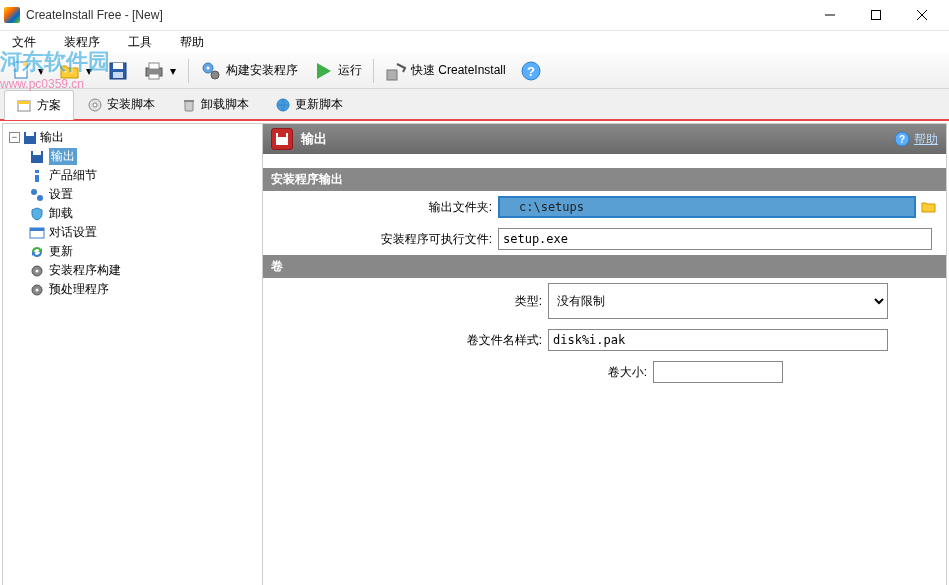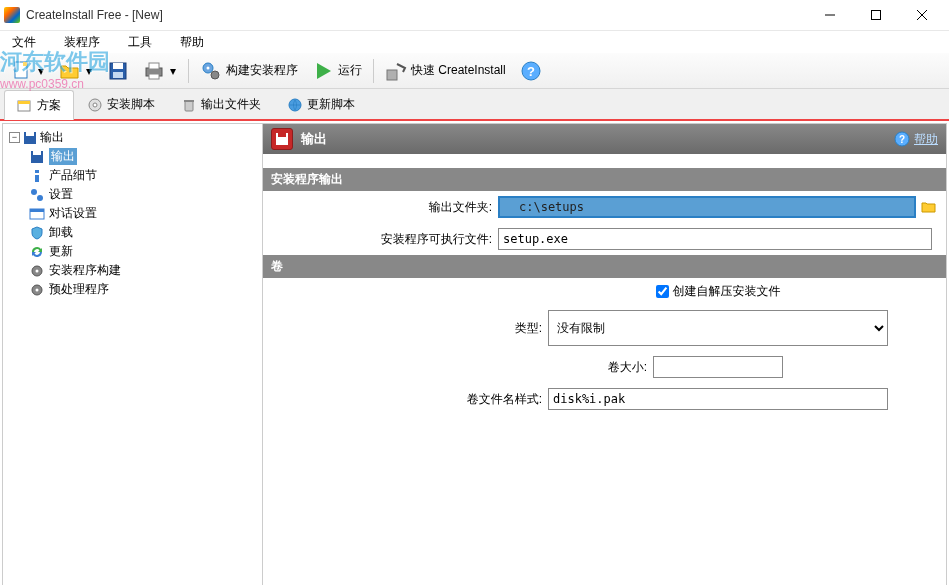--- a/index.html
+++ b/index.html
@@ -189,21 +189,21 @@
       </span>
     <span>安装脚本</span>
   </div>
   <div class="tab">
     <span class="tab-icon">
         <svg width="16" height="16">
           <path d="M4 4h8v9a1 1 0 0 1-1 1H5a1 1 0 0 1-1-1z" fill="#ccc" stroke="#888"></path>
           <rect x="3" y="3" width="10" height="2" fill="#888"></rect>
         </svg>
       </span>
-    <span>输出文件夹</span>
+    <span>卸载脚本</span>
   </div>
   <div class="tab">
     <span class="tab-icon">
         <svg width="16" height="16">
           <circle cx="8" cy="8" r="6" fill="#4a9de0" stroke="#2a7fc4"></circle>
           <path d="M3 8h10M8 3c2 3 2 7 0 10M8 3c-2 3-2 7 0 10" fill="none" stroke="#2a7fc4" stroke-width="0.7"></path>
         </svg>
       </span>
     <span>更新脚本</span>
   </div>
@@ -245,33 +245,33 @@
           <svg width="16" height="16">
             <circle cx="5" cy="5" r="3" fill="#3a7fd4"></circle>
             <circle cx="11" cy="11" r="3" fill="#3a7fd4"></circle>
           </svg>
         </span>
       <span class="ti-label">设置</span>
     </div>
     <div class="tree-item">
       <span class="ti-icon">
           <svg width="16" height="16">
+            <path d="M8 2l5 2v4c0 3-2 5-5 6-3-1-5-3-5-6V4z" fill="#5ab0e0" stroke="#2a7fc4"></path>
+          </svg>
+        </span>
+      <span class="ti-label">卸载</span>
+    </div>
+    <div class="tree-item">
+      <span class="ti-icon">
+          <svg width="16" height="16">
             <rect x="1" y="3" width="14" height="10" fill="#fff" stroke="#3a7fd4"></rect>
             <rect x="1" y="3" width="14" height="3" fill="#3a7fd4"></rect>
           </svg>
         </span>
       <span class="ti-label">对话设置</span>
-    </div>
-    <div class="tree-item">
-      <span class="ti-icon">
-          <svg width="16" height="16">
-            <path d="M8 2l5 2v4c0 3-2 5-5 6-3-1-5-3-5-6V4z" fill="#5ab0e0" stroke="#2a7fc4"></path>
-          </svg>
-        </span>
-      <span class="ti-label">卸载</span>
     </div>
     <div class="tree-item">
       <span class="ti-icon">
           <svg width="16" height="16">
             <path d="M3 8a5 5 0 0 1 9-3l1-1v4h-4l1.5-1.5A3 3 0 0 0 5 8" fill="#3eb049"></path>
             <path d="M13 8a5 5 0 0 1-9 3l-1 1V8h4L5.5 9.5A3 3 0 0 0 11 8" fill="#3a7fd4"></path>
           </svg>
         </span>
       <span class="ti-label">更新</span>
     </div>
@@ -327,38 +327,31 @@
         </span>
     </div>
 
     <div class="form-row">
       <div class="form-label">安装程序可执行文件:</div>
       <input class="form-input form-right-align" value="setup.exe" style="">
     </div>
 
     <div class="section-bar">卷</div>
 
-    <div class="form-row">
-      <div class="form-label"></div>
-      <label class="form-check">
-        <input type="checkbox" checked="" style="">
-        <span>创建自解压安装文件</span>
-      </label>
-    </div>
 
     <div class="form-row">
       <div class="form-label">类型:</div>
       <select class="form-select" style="max-width:340px">
         <option>没有限制</option>
       </select>
     </div>
 
     <div class="form-row">
+      <div class="form-label">卷文件名样式:</div>
+      <input class="form-input" style="max-width: 340px;" value="disk%i.pak">
+    </div>
+
+    <div class="form-row">
       <div class="form-label">卷大小:</div>
       <input class="form-input-sm" value="" style="">
     </div>
-
-    <div class="form-row">
-      <div class="form-label">卷文件名样式:</div>
-      <input class="form-input" style="max-width: 340px;" value="disk%i.pak">
-    </div>
   </div>
 </div>
 
 </body></html>

